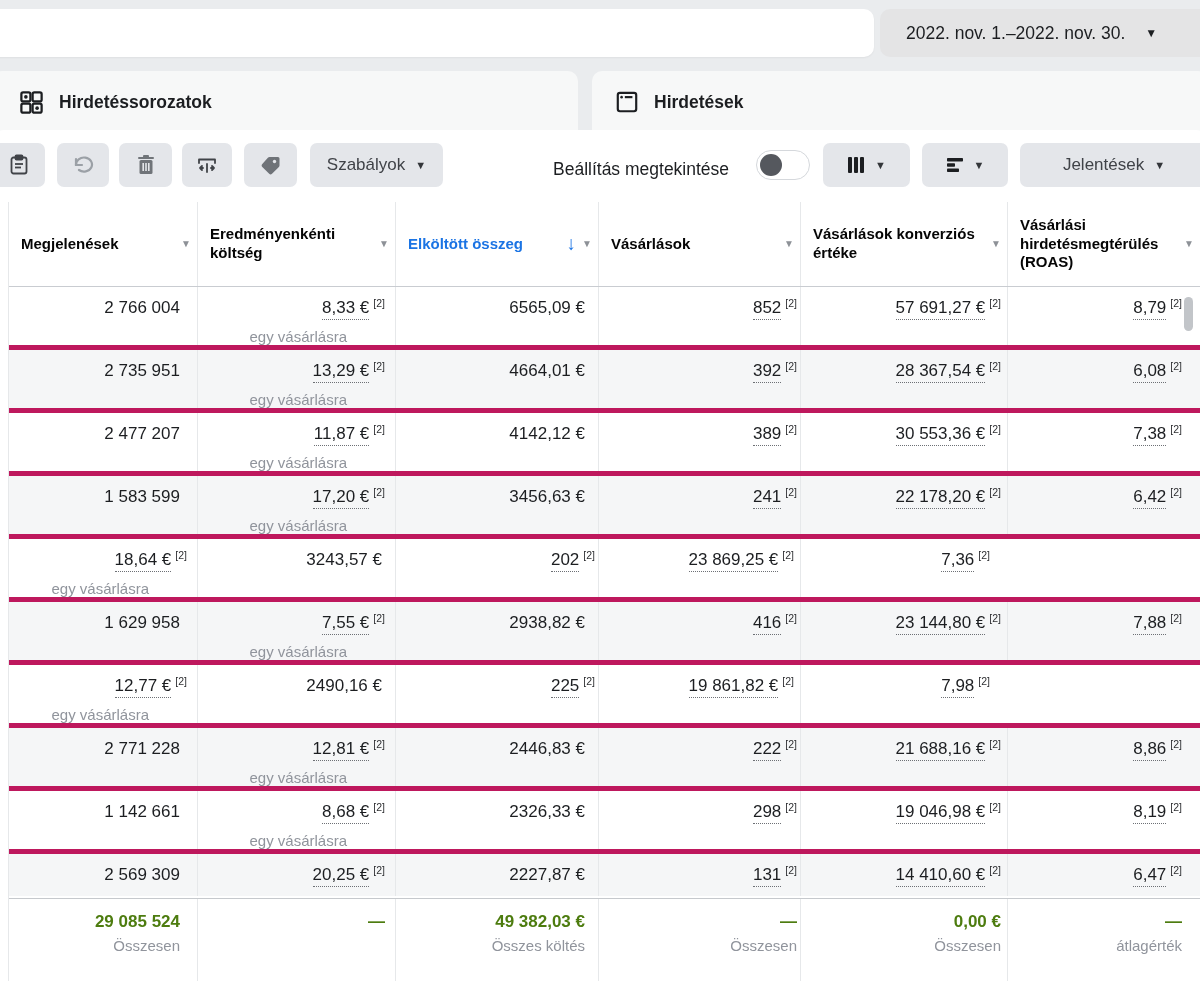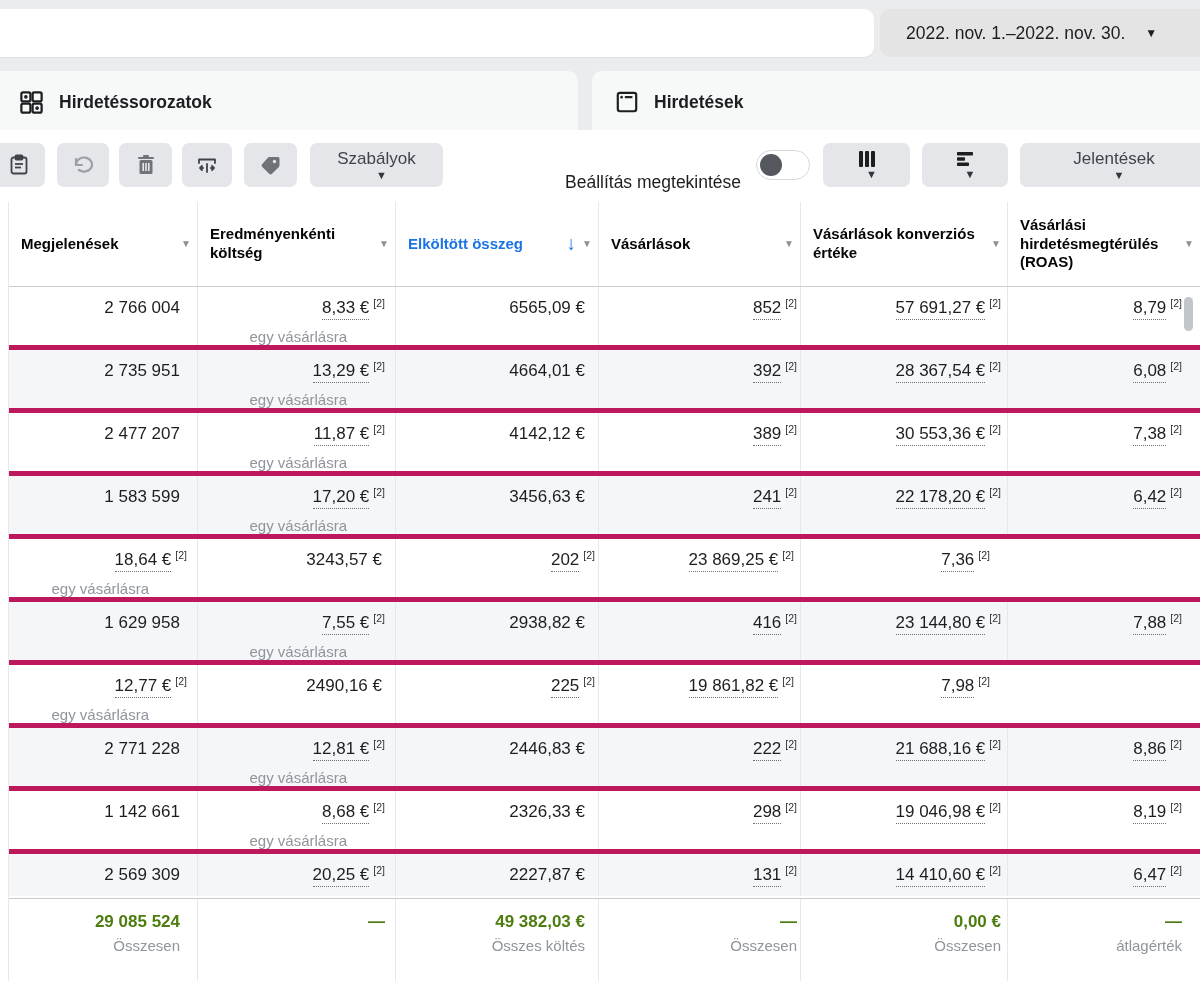--- a/index.html
+++ b/index.html
@@ -27,34 +27,34 @@
   .tab svg { display:block; }
 
   
   .panel { position:absolute; left:-8px; top:130px; width:1216px; height:851px;
     background:#ffffff; border-radius:12px 12px 0 0; }
 
   
   .toolbar { position:absolute; left:0; top:13px; width:100%; height:44px; }
   .tbtn { position:absolute; top:0; height:44px; background:#e4e6ea; border-radius:7px;
     display:flex; align-items:center; justify-content:center; cursor:pointer;
-    color:#404348; font-size:17px;flex-direction:column; }
+    color:#404348; font-size:17px; }
   .tbtn svg { display:block; }
   .tbtn .caret { font-size:11px; margin-left:10px; color:#33363a; }
   .b-paste { left:0; width:53px; border-radius:0 7px 7px 0; }
   .b-undo { left:65px; width:52px; }
   .b-trash { left:127px; width:53px; }
   .b-ab { left:190px; width:50px; }
   .b-tag { left:252px; width:53px; }
   .b-rules { left:318px; width:133px; }
   .b-cols { left:831px; width:87px; }
   .b-break { left:930px; width:86px; }
   .b-reports { left:1028px; width:188px; }
-  .view-setup { position:absolute; left:561px; top:17px; height:44px; display:flex;
-    align-items:center; font-size:17.5px; color:#1c1e21;margin-left:12px; }
+  .view-setup { position:absolute; left:561px; top:4px; height:44px; display:flex;
+    align-items:center; font-size:17.5px; color:#1c1e21; }
   .toggle { position:absolute; left:764px; top:7px; width:54px; height:30px;
     background:#ffffff; border:1px solid #d5d8dc; border-radius:15px; cursor:pointer; }
   .toggle .knob { position:absolute; left:3px; top:3px; width:22px; height:22px;
     border-radius:50%; background:#55585e; }
 
   
   .tablewrap { position:absolute; left:16px; top:72px; width:1192px; height:779px;
     border-left:1px solid #e6e8ea; }
   .grid { display:grid; grid-template-columns:189px 198px 203px 202px 207px 1fr; }
   .cellb { border-right:1px solid #e6e8ea; }

